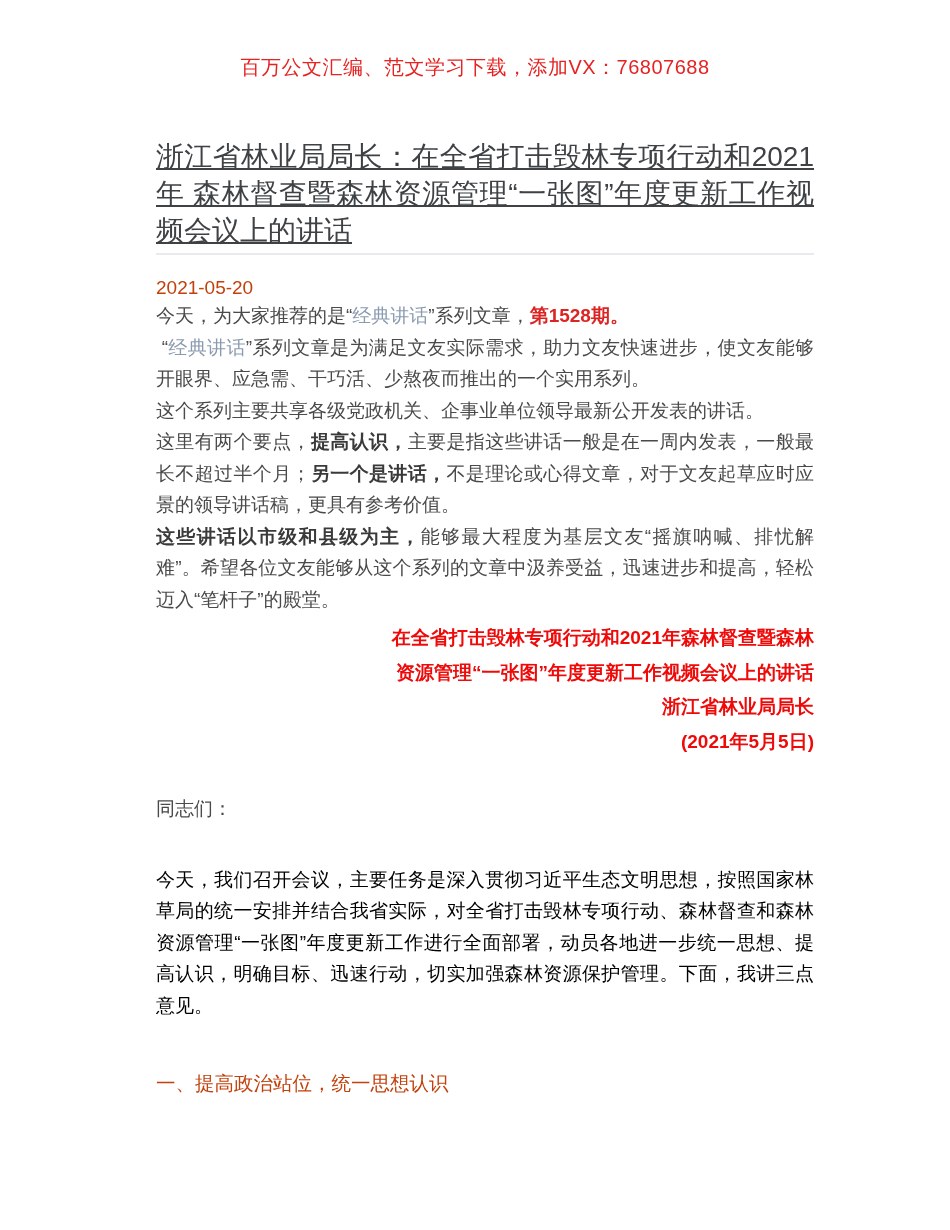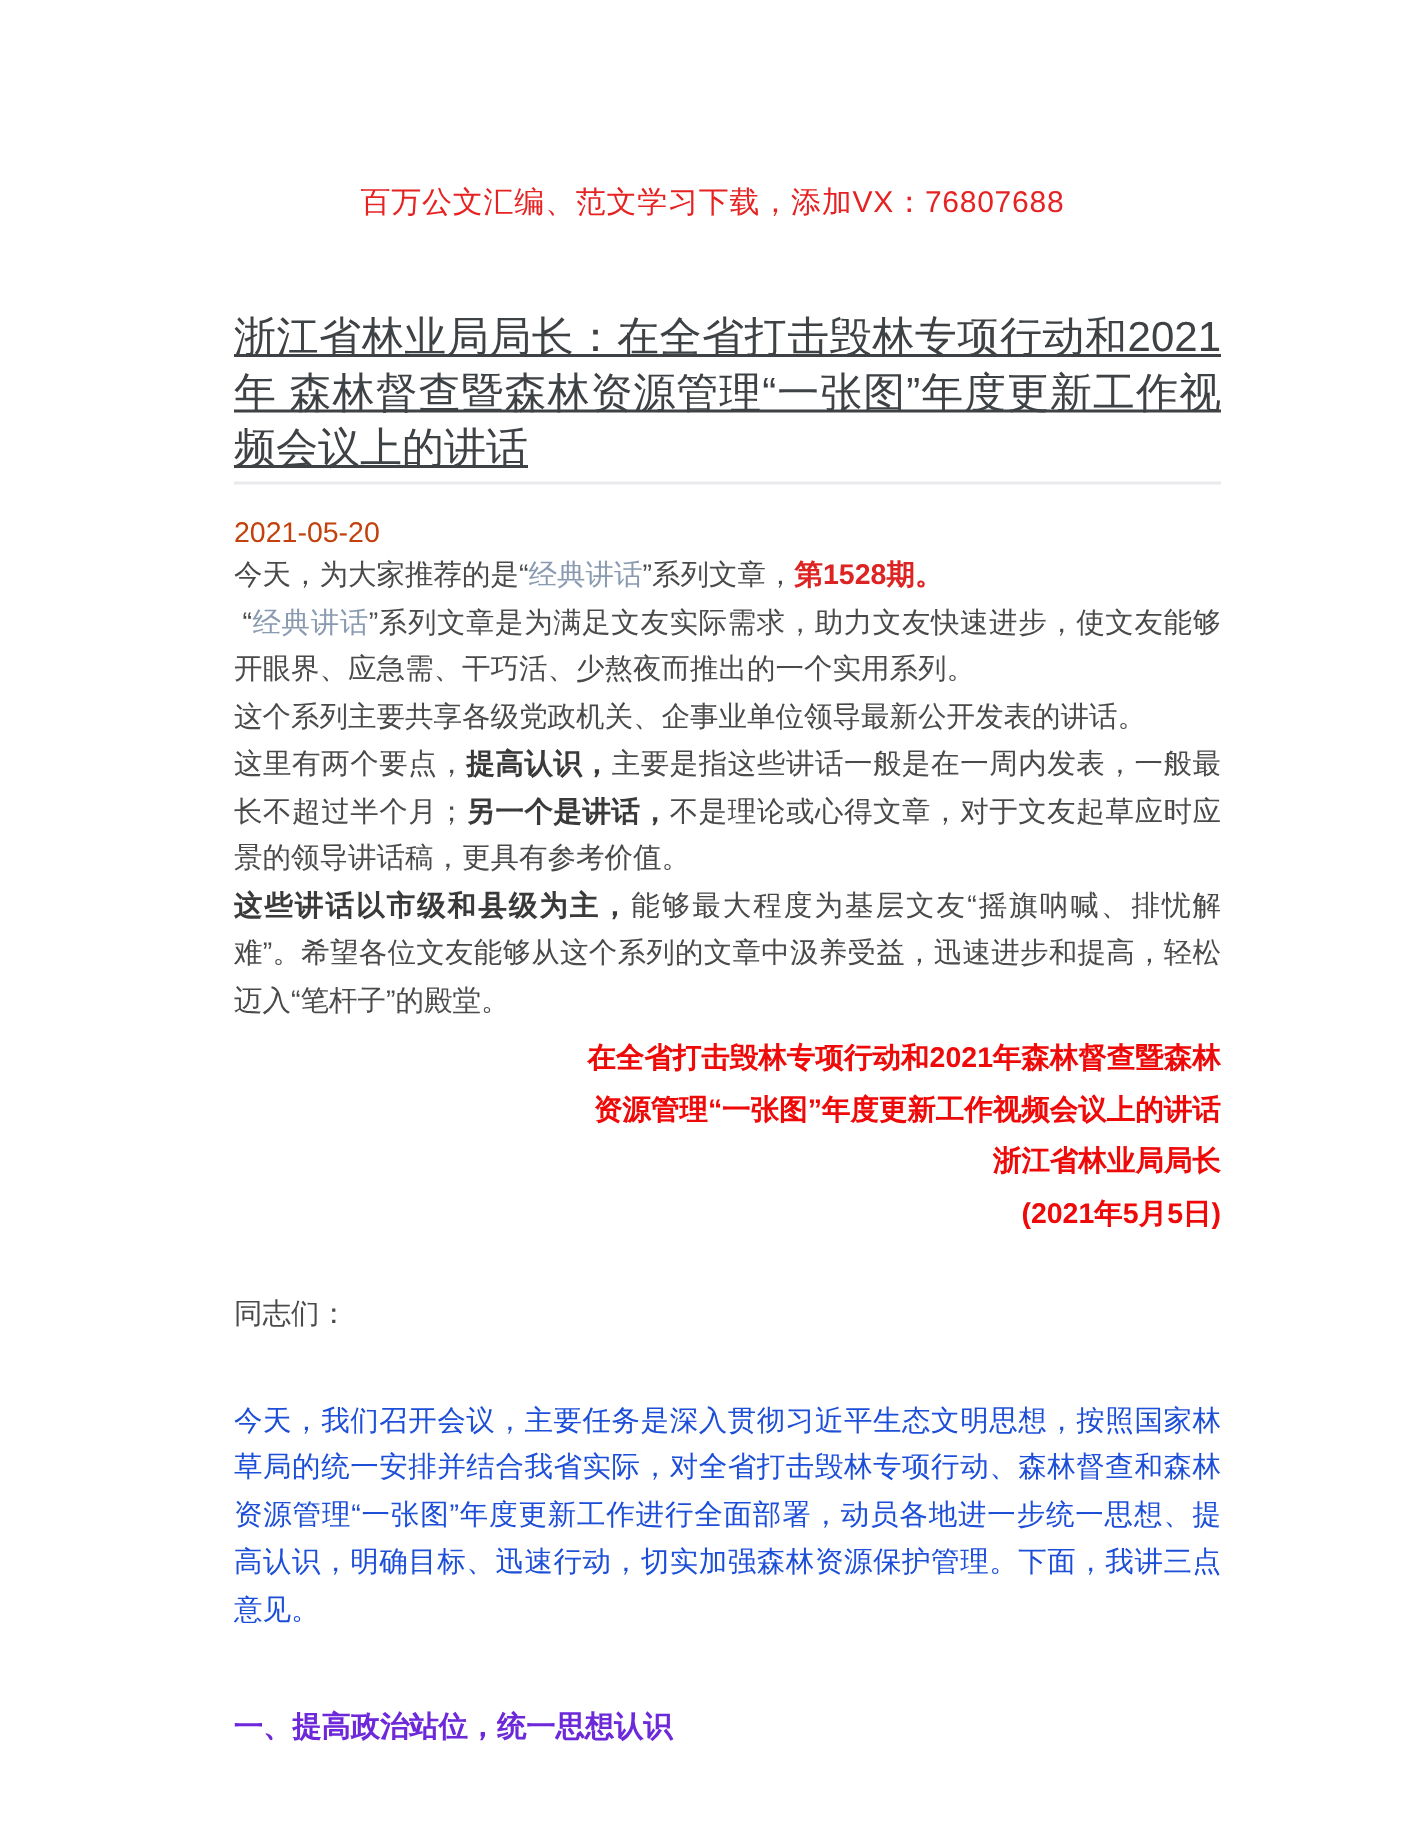--- a/index.html
+++ b/index.html
@@ -10,27 +10,26 @@
     background: #ffffff;
     font-family: "Liberation Sans", "DejaVu Sans", sans-serif;
     overflow: hidden;
   }
   .page {
     width: 950px;
     height: 1230px;
     background: #ffffff;
   }
   .banner {
-    padding-top: 84px;
+    padding-top: 56px;
     text-align: center;
     font-size: 20px;
     line-height: 22px;
     color: #e62222;
     letter-spacing: 0.5px;
-    margin-top: 40px;
   }
   .content {
     width: 658px;
     margin-left: 156px;
   }
   .title {
     margin: 60px 0 0 0;
     font-size: 28px;
     line-height: 37px;
     font-weight: 400;
@@ -73,29 +72,29 @@
   .salutation {
     margin: 34px 0 0 0;
     font-size: 19px;
     line-height: 31.5px;
     color: #4a4a4a;
   }
   .speech-para {
     margin: 39px 0 0 0;
     font-size: 19px;
     line-height: 31.5px;
-    color: #1d4ed8;
+    color: #000000;
     text-align: justify;
   }
   .section-heading {
     margin: 49px 0 0 0;
     font-size: 19.5px;
     line-height: 26px;
-    font-weight: bold;
-    color: #6d28d9;
+    font-weight: normal;
+    color: #c2410c;
   }
 </style>
 </head>
 <body>
 
 <div class="page">
 
   <div class="banner">百万公文汇编、范文学习下载，添加VX：76807688</div>
 
   <div class="content">

